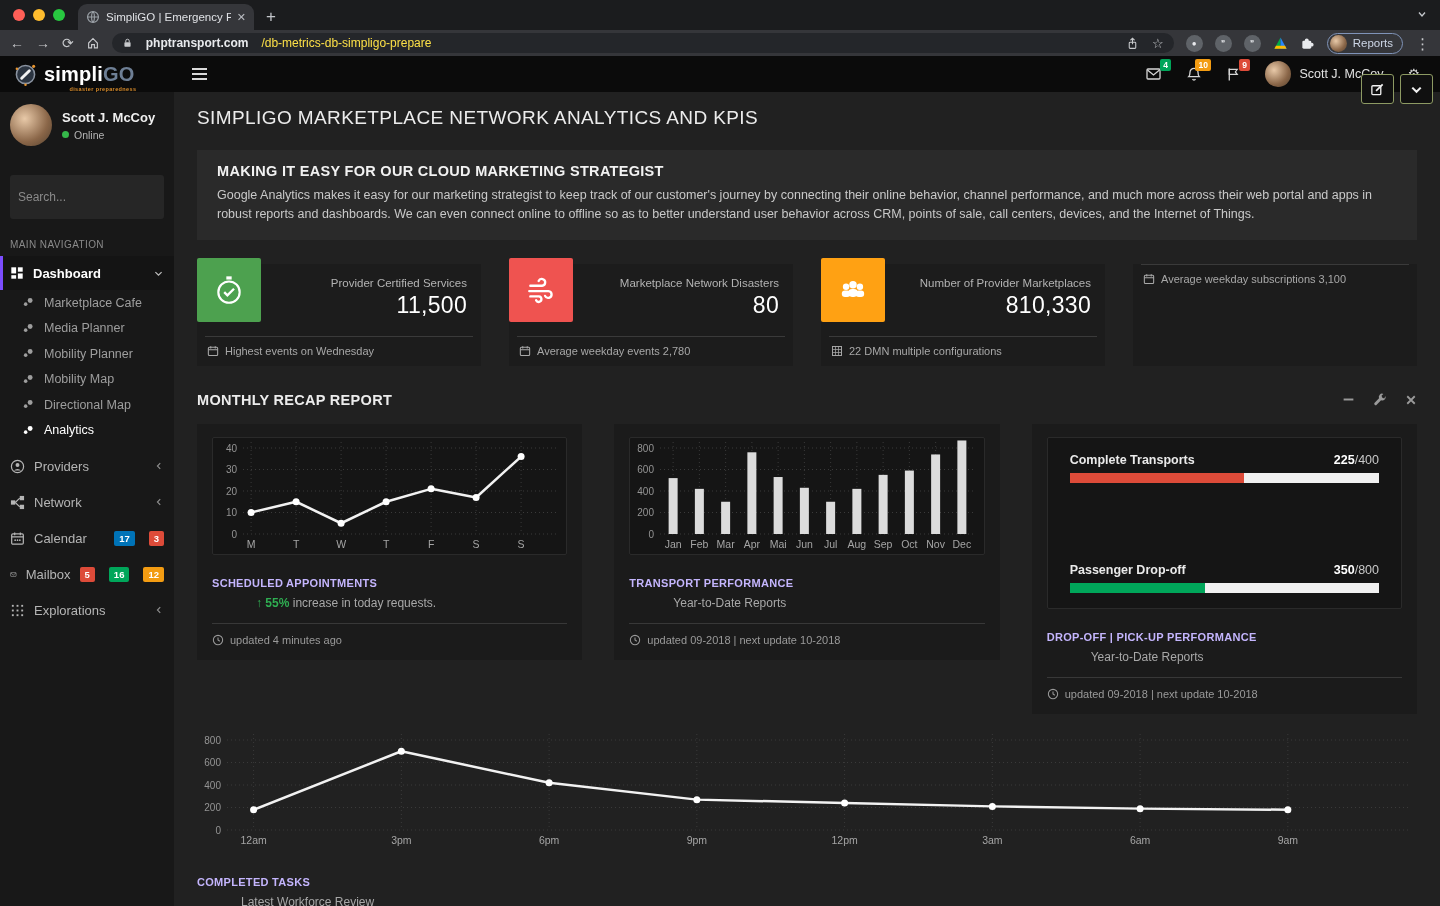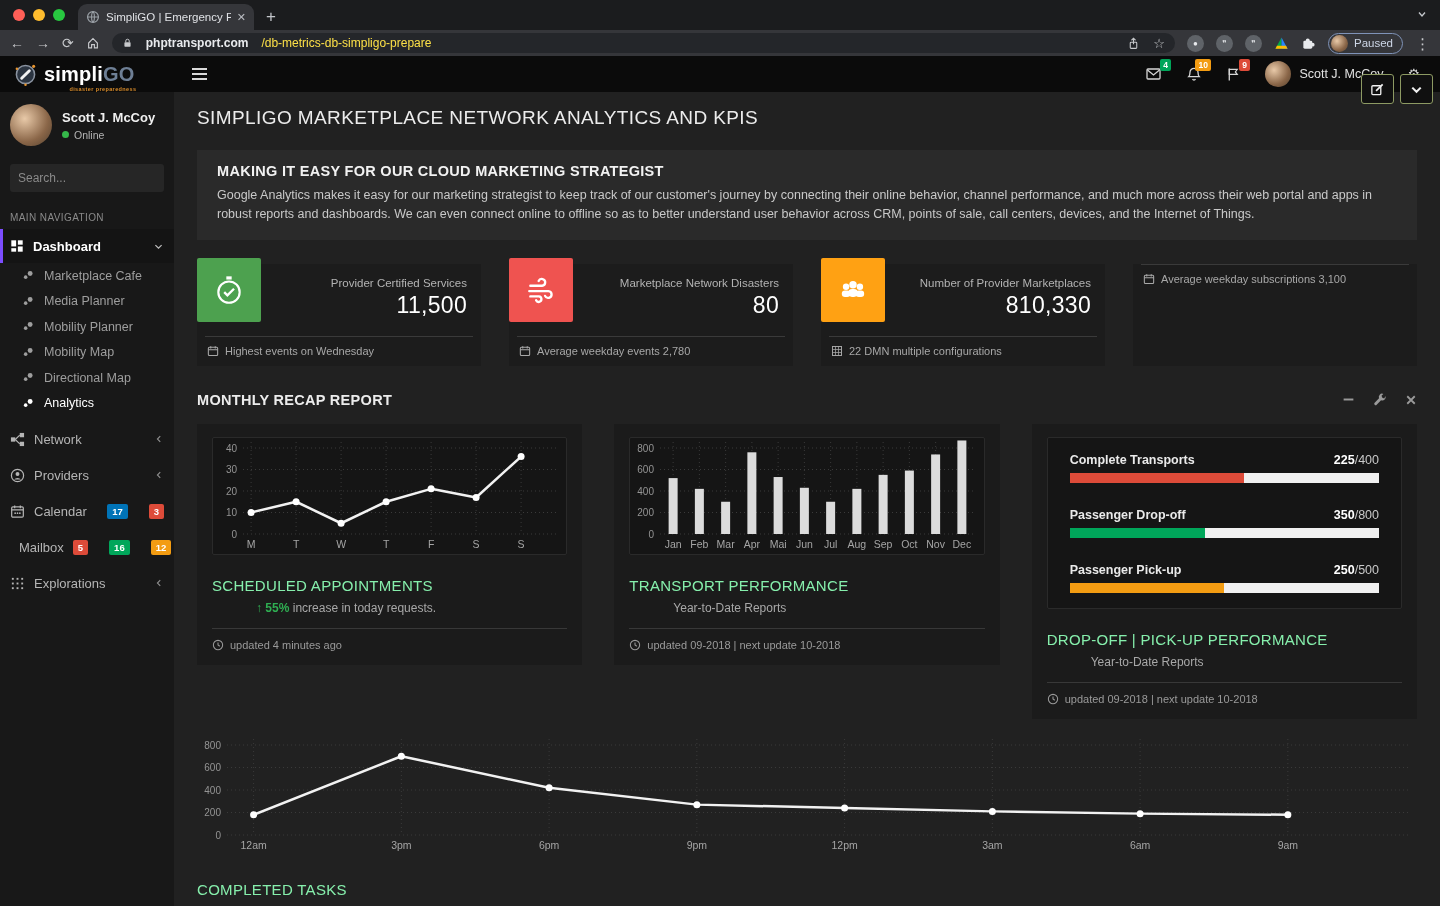--- a/index.html
+++ b/index.html
@@ -52,29 +52,29 @@
   .overlay-btns { position:absolute; right:7px; top:74px; display:flex; gap:6px; z-index:50; }
   .overlay-btns .obtn { width:33px; height:30px; background:#101010; border:1.5px solid #8d9a63;
                         border-radius:3px; display:flex; align-items:center; justify-content:center; }
 
   
   .sidebar { position:absolute; left:0; top:92px; width:174px; bottom:0; background:#181818; }
   .side-user { display:flex; align-items:center; gap:10px; padding:12px 10px 10px; }
   .side-user-name { font-size:13px; font-weight:bold; color:#f0f0f0; }
   .side-status { display:flex; align-items:center; gap:5px; margin-top:4px; font-size:10.5px; color:#b5b5b5; }
   .dot-online { width:7px; height:7px; border-radius:50%; background:#35b84a; }
-  .side-search { margin:8px 10px 10px; height:28px; background:#262626; border-radius:3px;
+  .side-search { margin:19px 10px 10px; height:44px; background:#262626; border-radius:3px;
                  display:flex; align-items:center; padding:0 8px; }
   .side-search input { flex:1; background:transparent; border:none; outline:none; color:#cfcfcf; font-size:12px; }
   .side-search input::placeholder { color:#8a8a8a; }
   .side-label { padding:10px 10px 6px; font-size:10px; color:#8a8a8a; letter-spacing:.4px; }
   .nav-row { display:flex; align-items:center; gap:9px; height:34px; padding:0 10px; color:#cfcfcf;
              font-size:13px; position:relative; }
   .nav-row.active-parent { border-left:3px solid #7c4dff; padding-left:7px; color:#fff; font-weight:bold; background:#141414; }
-  .nav-row .right { margin-left:auto; display:flex; align-items:flex-end; gap:21px; color:#8f8f8f; }
+  .nav-row .right { margin-left:auto; display:flex; align-items:flex-end; gap:14px; color:#8f8f8f; }
   .subnav .nav-row { height:25.5px; font-size:12.5px; color:#9e9e9e; padding-left:22px; font-weight:normal; }
   .subnav .nav-row.active { color:#fff; }
   .side-badge { font-size:9.5px; font-weight:bold; color:#fff; padding:2px 5px; border-radius:2px; }
   .grp { margin-top:5px; }
   .grp .nav-row { height:36px; color:#b5b5b5; }
 
   
   .main { position:absolute; left:174px; right:0; top:92px; bottom:0; overflow:hidden; padding:15px 23px 0; }
   .page-title { font-size:19px; color:#ececec; letter-spacing:.4px; font-weight:normal; margin-bottom:21px; }
   .intro { background:#2a2a2a; padding:13px 20px 15px; }
@@ -100,21 +100,21 @@
   .chart-card { flex:1; background:#1b1b1b; padding:13px 15px 0; }
   .chart-box { background:#151515; border:1px solid #2a2a2a; border-radius:2px; height:118px; }
   .chart-box svg text { font-family:"Liberation Sans", sans-serif; }
   .progress-box { height:172px; padding:15px 22px; display:flex; flex-direction:column; justify-content:space-between; }
   .pg-head { display:flex; align-items:baseline; }
   .pg-label { font-size:12.5px; font-weight:bold; color:#eaeaea; }
   .pg-val { margin-left:auto; font-size:12.5px; color:#c9c9c9; }
   .pg-val b { color:#fff; }
   .pg-track { height:10px; background:#f0f0f0; margin-top:6px; }
   .pg-fill { height:100%; }
-  .chart-heading { margin-top:22px; font-size:15px; font-weight:normal; color:#86efac; letter-spacing:.3px; }
+  .chart-heading { margin-top:22px; font-size:11px; font-weight:bold; color:#c4b5fd; letter-spacing:.3px; }
   .chart-sub { margin-top:7px; font-size:12px; color:#a8a8a8;margin-left:44px; }
   .hl-up { color:#2fae52; font-weight:bold; }
   .card-div { border-top:1px solid #383838; margin-top:13px; }
   .updated { display:flex; align-items:center; gap:6px; padding:10px 0 14px; font-size:11px; color:#9a9a9a; }
 
   .big-chart { margin-top:16px; height:120px; }
   .big-chart svg text { font-family:"Liberation Sans", sans-serif; }
 
   .completed { margin-top:26px; }
   svg { display:block; }
@@ -177,21 +177,21 @@
       <polygon points="8,1.5 14.5,13.5 8,13.5" fill="#2684fc"></polygon>
       <polygon points="3.2,10.5 12.8,10.5 14.5,13.5 1.5,13.5" fill="#ffba00"></polygon>
     </svg>
     <svg width="15" height="15" viewBox="0 0 16 16">
       <rect x="2.5" y="5" width="9.5" height="8.5" rx="1.5" fill="#e8eaed"></rect>
       <circle cx="7.2" cy="4.8" r="2.1" fill="#e8eaed"></circle>
       <circle cx="12.4" cy="9.2" r="2.1" fill="#e8eaed"></circle>
     </svg>
     <div class="profile-pill">
       <span class="avatar av-18"></span>
-      <span>Paused</span>
+      <span>Reports</span>
     </div>
     <span class="nav-ic" style="font-size:15px">⋮</span>
   </div>
 
   <div class="navbar">
     <div class="brand">
       <svg width="23" height="23" viewBox="0 0 24 24">
         <circle cx="12" cy="12" r="9.5" fill="#2b3440" stroke="#8a93a0" stroke-width="1.6"></circle>
         <line x1="8" y1="16" x2="16" y2="8" stroke="#f2f2f2" stroke-width="3" stroke-linecap="round"></line>
         <circle cx="20.5" cy="3.5" r="1.6" fill="#e8952f"></circle>
@@ -325,39 +325,39 @@
             <circle cx="4.5" cy="10" r="2.2" fill="currentColor"></circle>
             <circle cx="10" cy="5.5" r="3" fill="currentColor"></circle>
           </svg>
         <span>Analytics</span>
       </div>
     </div>
 
     <div class="grp">
       <div class="nav-row">
         <svg width="15" height="15" viewBox="0 0 16 16">
-          <rect x="1" y="5.7" width="4.6" height="4.6" fill="currentColor"></rect>
-            <rect x="10.4" y="1" width="4.6" height="4.6" fill="currentColor"></rect>
-            <rect x="10.4" y="10.4" width="4.6" height="4.6" fill="currentColor"></rect>
-          <path d="M5.6 8l4.8-4.7M5.6 8l4.8 4.7" stroke="currentColor" stroke-width="1.2" fill="none"></path>
-        </svg>
-        <span>Network</span>
+          <circle cx="8" cy="8" r="6.5" fill="none" stroke="currentColor" stroke-width="1.3"></circle>
+          <circle cx="8" cy="6.3" r="2.1" fill="currentColor"></circle>
+          <path d="M4.3 12.2a4.3 3.3 0 0 1 7.4 0" fill="currentColor"></path>
+        </svg>
+        <span>Providers</span>
         <span class="right">
             <svg width="10" height="10" viewBox="0 0 16 16">
               <polyline points="10,3.5 5.5,8 10,12.5" fill="none" stroke="#8f8f8f" stroke-width="1.8"></polyline>
             </svg>
           </span>
       </div>
       <div class="nav-row">
         <svg width="15" height="15" viewBox="0 0 16 16">
-          <circle cx="8" cy="8" r="6.5" fill="none" stroke="currentColor" stroke-width="1.3"></circle>
-          <circle cx="8" cy="6.3" r="2.1" fill="currentColor"></circle>
-          <path d="M4.3 12.2a4.3 3.3 0 0 1 7.4 0" fill="currentColor"></path>
-        </svg>
-        <span>Providers</span>
+          <rect x="1" y="5.7" width="4.6" height="4.6" fill="currentColor"></rect>
+            <rect x="10.4" y="1" width="4.6" height="4.6" fill="currentColor"></rect>
+            <rect x="10.4" y="10.4" width="4.6" height="4.6" fill="currentColor"></rect>
+          <path d="M5.6 8l4.8-4.7M5.6 8l4.8 4.7" stroke="currentColor" stroke-width="1.2" fill="none"></path>
+        </svg>
+        <span>Network</span>
         <span class="right">
             <svg width="10" height="10" viewBox="0 0 16 16">
               <polyline points="10,3.5 5.5,8 10,12.5" fill="none" stroke="#8f8f8f" stroke-width="1.8"></polyline>
             </svg>
           </span>
       </div>
       <div class="nav-row">
         <svg width="15" height="15" viewBox="0 0 16 16">
           <rect x="1.8" y="3" width="12.4" height="11" rx="1.3" fill="none" stroke="currentColor" stroke-width="1.3"></rect>
           <path d="M5 1.5v3M11 1.5v3M1.8 6.3h12.4" stroke="currentColor" stroke-width="1.3"></path>
@@ -647,29 +647,20 @@
           </div>
           <div>
             <div class="pg-head">
                 <span class="pg-label">Passenger Drop-off</span>
               <span class="pg-val"><b>350</b>/<span>800</span></span>
               </div>
             <div class="pg-track">
                 <div class="pg-fill" style="width: 43.75%; background: rgb(0, 166, 90);"></div>
               </div>
           </div>
-          <div>
-            <div class="pg-head">
-                <span class="pg-label">Passenger Pick-up</span>
-              <span class="pg-val"><b>250</b>/<span>500</span></span>
-              </div>
-            <div class="pg-track">
-                <div class="pg-fill" style="width: 50%; background: rgb(243, 156, 18);"></div>
-              </div>
-          </div>
         </div>
         <div class="chart-heading">DROP-OFF | PICK-UP PERFORMANCE</div>
         <div class="chart-sub">Year-to-Date Reports</div>
         <div class="card-div"></div>
         <div class="updated">
           <svg width="12" height="12" viewBox="0 0 16 16">
             <circle cx="8" cy="8" r="6.2" fill="none" stroke="#9a9a9a" stroke-width="1.4"></circle>
             <path d="M8 4.5V8l2.4 1.6" fill="none" stroke="#9a9a9a" stroke-width="1.4"></path>
           </svg>
           <span>updated 09-2018 | next update 10-2018</span>

